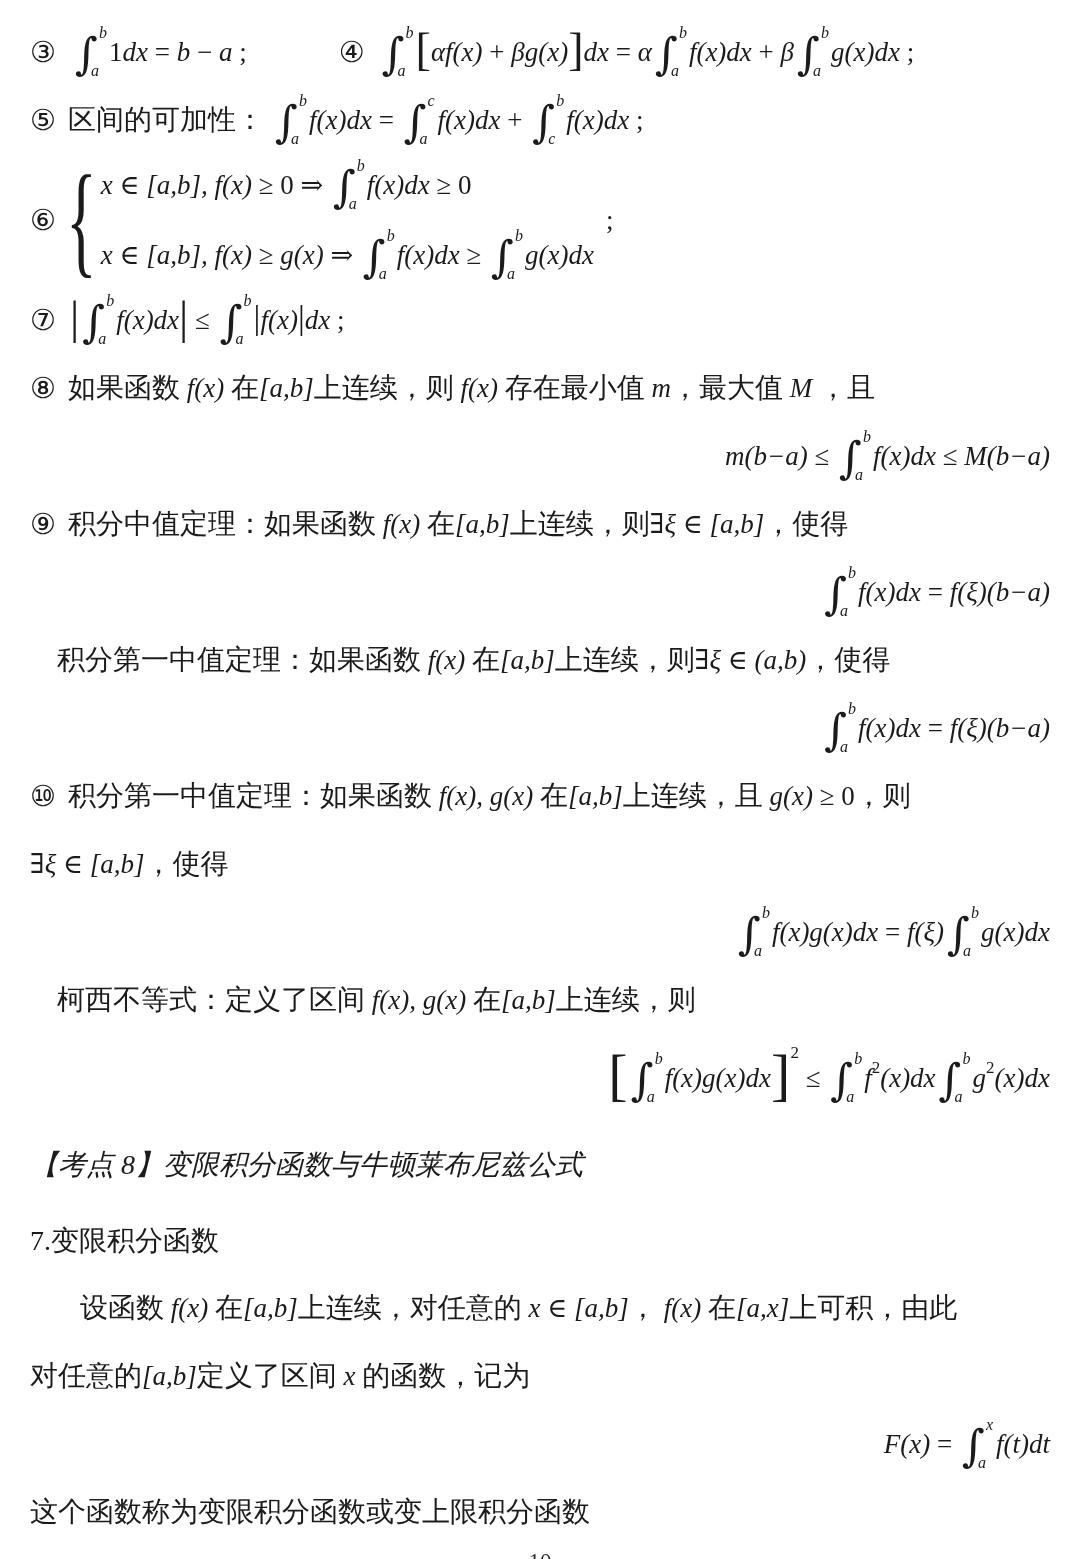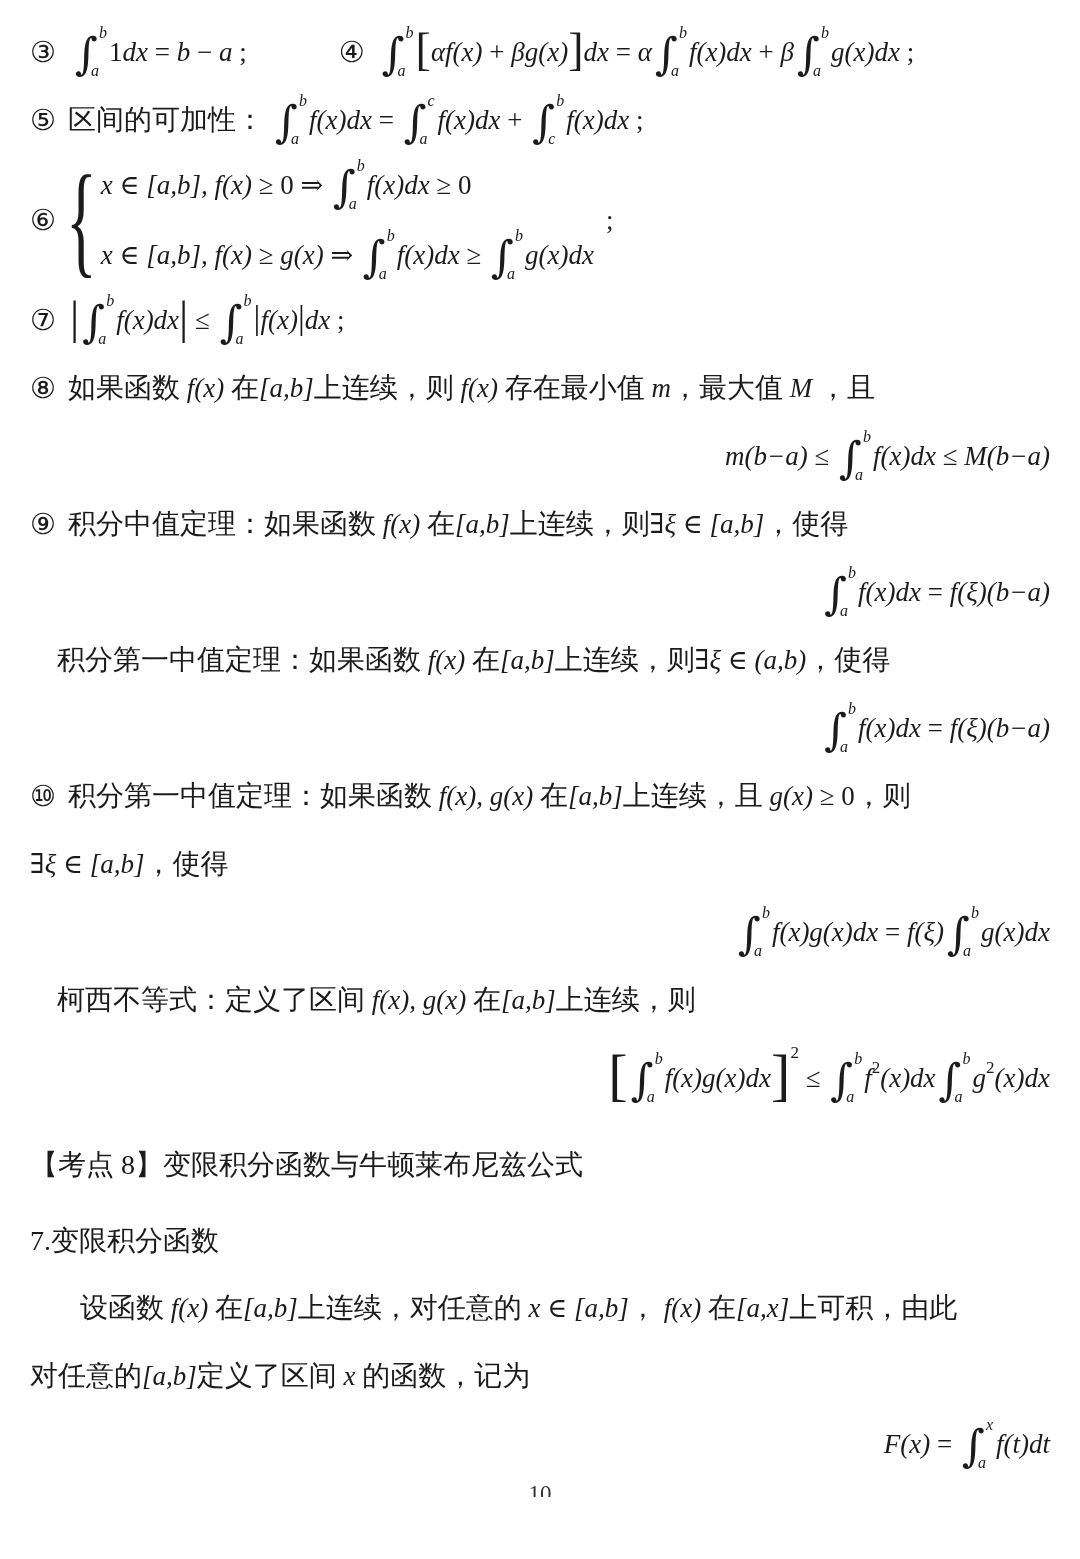--- a/index.html
+++ b/index.html
@@ -15,21 +15,21 @@
   }
   
   .line{
     display:flex;align-items:center;
     height:68px;
     font-size:27px;
     white-space:pre;
   }
   .line.center{justify-content:flex-end;}
   .v-tall{height:88px;}
-  .v-head{height:86px;}
+  .v-head{height:86px;font-style:italic;}
   .v-sub{height:66px;}
   .v-cases{height:132px;}
   
   .run{white-space:pre;}
   .mk{
     font-family:"DejaVu Sans","Liberation Sans",sans-serif;
     font-size:29px;line-height:1;
   }
   .txt{
     font-family:"Liberation Serif","DejaVu Serif",serif;
@@ -113,17 +113,18 @@
       <div class="line"><span class="run mk">⑩</span><span class="run sp" style="width: 12px;"></span><span class="run txt">积分第一中值定理：如果函数</span><span class="run mi"> f(x), g(x) </span><span class="run txt">在</span><span class="run mi">[a,b]</span><span class="run txt">上连续，且</span><span class="run mi"> g(x)</span><span class="run mn"> ≥ 0</span><span class="run txt">，则</span></div>
       <div class="line"><span class="run mn">∃</span><span class="run mi">ξ</span><span class="run mn"> ∈ </span><span class="run mi">[a,b]</span><span class="run txt">，使得</span></div>
       <div class="line center"><span class="int"><span class="isym">∫</span><span class="ilims"><span class="ihi">b</span><span class="ilo">a</span></span></span><span class="run mi">f(x)g(x)dx</span><span class="run mn"> = </span><span class="run mi">f(ξ)</span><span class="int"><span class="isym">∫</span><span class="ilims"><span class="ihi">b</span><span class="ilo">a</span></span></span><span class="run mi">g(x)dx</span></div>
       <div class="line" style="padding-left: 27px;"><span class="run txt">柯西不等式：定义了区间</span><span class="run mi"> f(x), g(x) </span><span class="run txt">在</span><span class="run mi">[a,b]</span><span class="run txt">上连续，则</span></div>
       <div class="line center v-tall"><span class="run big2">[</span><span class="int"><span class="isym">∫</span><span class="ilims"><span class="ihi">b</span><span class="ilo">a</span></span></span><span class="run mi">f(x)g(x)dx</span><span class="run big2">]</span><span class="run sup">2</span><span class="run mn"> ≤ </span><span class="int"><span class="isym">∫</span><span class="ilims"><span class="ihi">b</span><span class="ilo">a</span></span></span><span class="run mi">f</span><span class="run sup">2</span><span class="run mi">(x)dx</span><span class="int"><span class="isym">∫</span><span class="ilims"><span class="ihi">b</span><span class="ilo">a</span></span></span><span class="run mi">g</span><span class="run sup">2</span><span class="run mi">(x)dx</span></div>
       <div class="line v-head"><span class="run txt">【考点 8】变限积分函数与牛顿莱布尼兹公式</span></div>
       <div class="line v-sub"><span class="run txt">7.变限积分函数</span></div>
       <div class="line" style="padding-left: 50px;"><span class="run txt">设函数</span><span class="run mi"> f(x) </span><span class="run txt">在</span><span class="run mi">[a,b]</span><span class="run txt">上连续，对任意的</span><span class="run mi"> x</span><span class="run mn"> ∈ </span><span class="run mi">[a,b]</span><span class="run txt">， </span><span class="run mi">f(x) </span><span class="run txt">在</span><span class="run mi">[a,x]</span><span class="run txt">上可积，由此</span></div>
       <div class="line"><span class="run txt">对任意的</span><span class="run mi">[a,b]</span><span class="run txt">定义了区间</span><span class="run mi"> x </span><span class="run txt">的函数，记为</span></div>
       <div class="line center"><span class="run mi">F(x)</span><span class="run mn"> = </span><span class="int"><span class="isym">∫</span><span class="ilims"><span class="ihi">x</span><span class="ilo">a</span></span></span><span class="run mi">f(t)dt</span></div>
+      <div class="line"><span class="run txt">这个函数称为变限积分函数或变上限积分函数</span></div>
     </main>
   <div class="footer">
     <span class="pagenum">10</span>
   </div>
 </div>
 
 </body></html>

